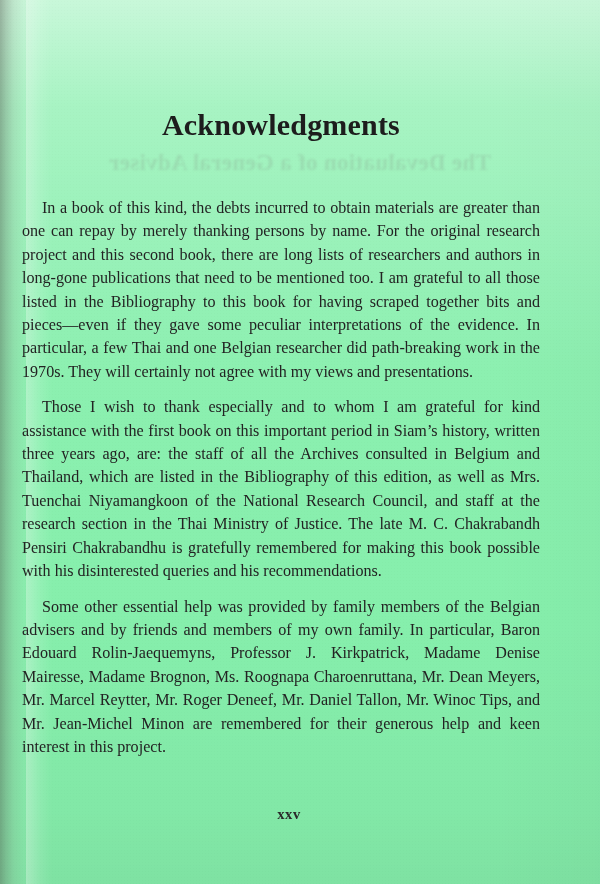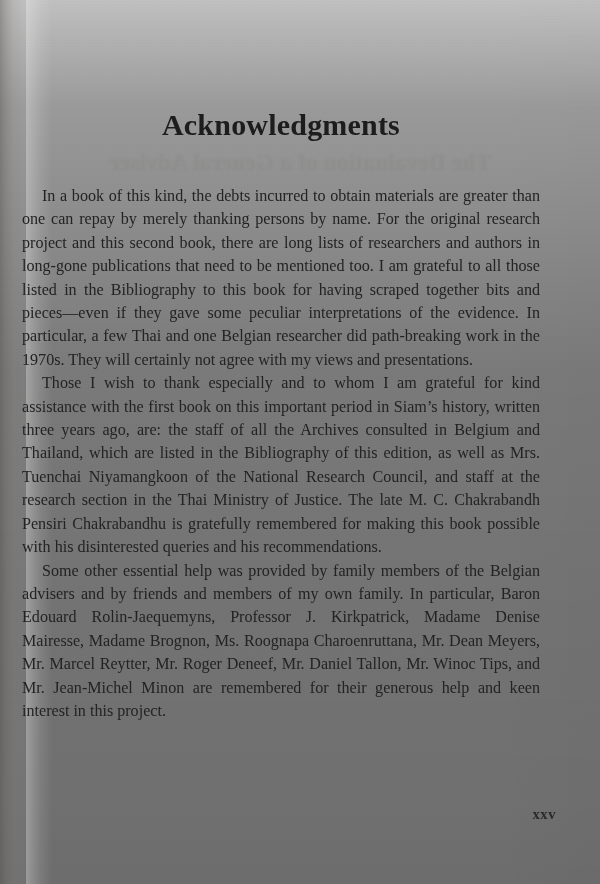--- a/index.html
+++ b/index.html
@@ -7,21 +7,21 @@
     margin: 0;
     padding: 0;
     background: #ffffff;
   }
 
   #page {
     position: relative;
     width: 600px;
     height: 884px;
     overflow: hidden;
-    background-color: #737373;
+    background-color: #86efac;
     font-family: "Liberation Serif", "DejaVu Serif", serif;
     color: #262626;
     -webkit-font-smoothing: antialiased;
   }
 
   
   #paper-tone {
     position: absolute;
     inset: 0;
     background:
@@ -110,40 +110,40 @@
   }
 
   #body-text {
     position: absolute;
     top: 184px;
     left: 0;
     width: 518px;
   }
 
   #body-text p {
-    margin: 0 0 0 0;
+    margin: 12px 0 0 0;
     padding: 0;
     font-size: 16.1px;
     line-height: 23.4px;
     text-align: justify;
     text-justify: inter-word;
     color: #232323;
     hyphens: manual;
   }
 
   #body-text p.indent {
     text-indent: 20px;
   }
 
   #folio {
     position: absolute;
     top: 806px;
-    left: 16px;
+    left: 8px;
     width: 518px;
-    text-align: right;
+    text-align: center;
     font-family: "Liberation Serif", "DejaVu Serif", serif;
     font-weight: bold;
     font-size: 14.5px;
     letter-spacing: 0.6px;
     color: #2a2a2a;
   }
 
   
   #grain {
     position: absolute;

